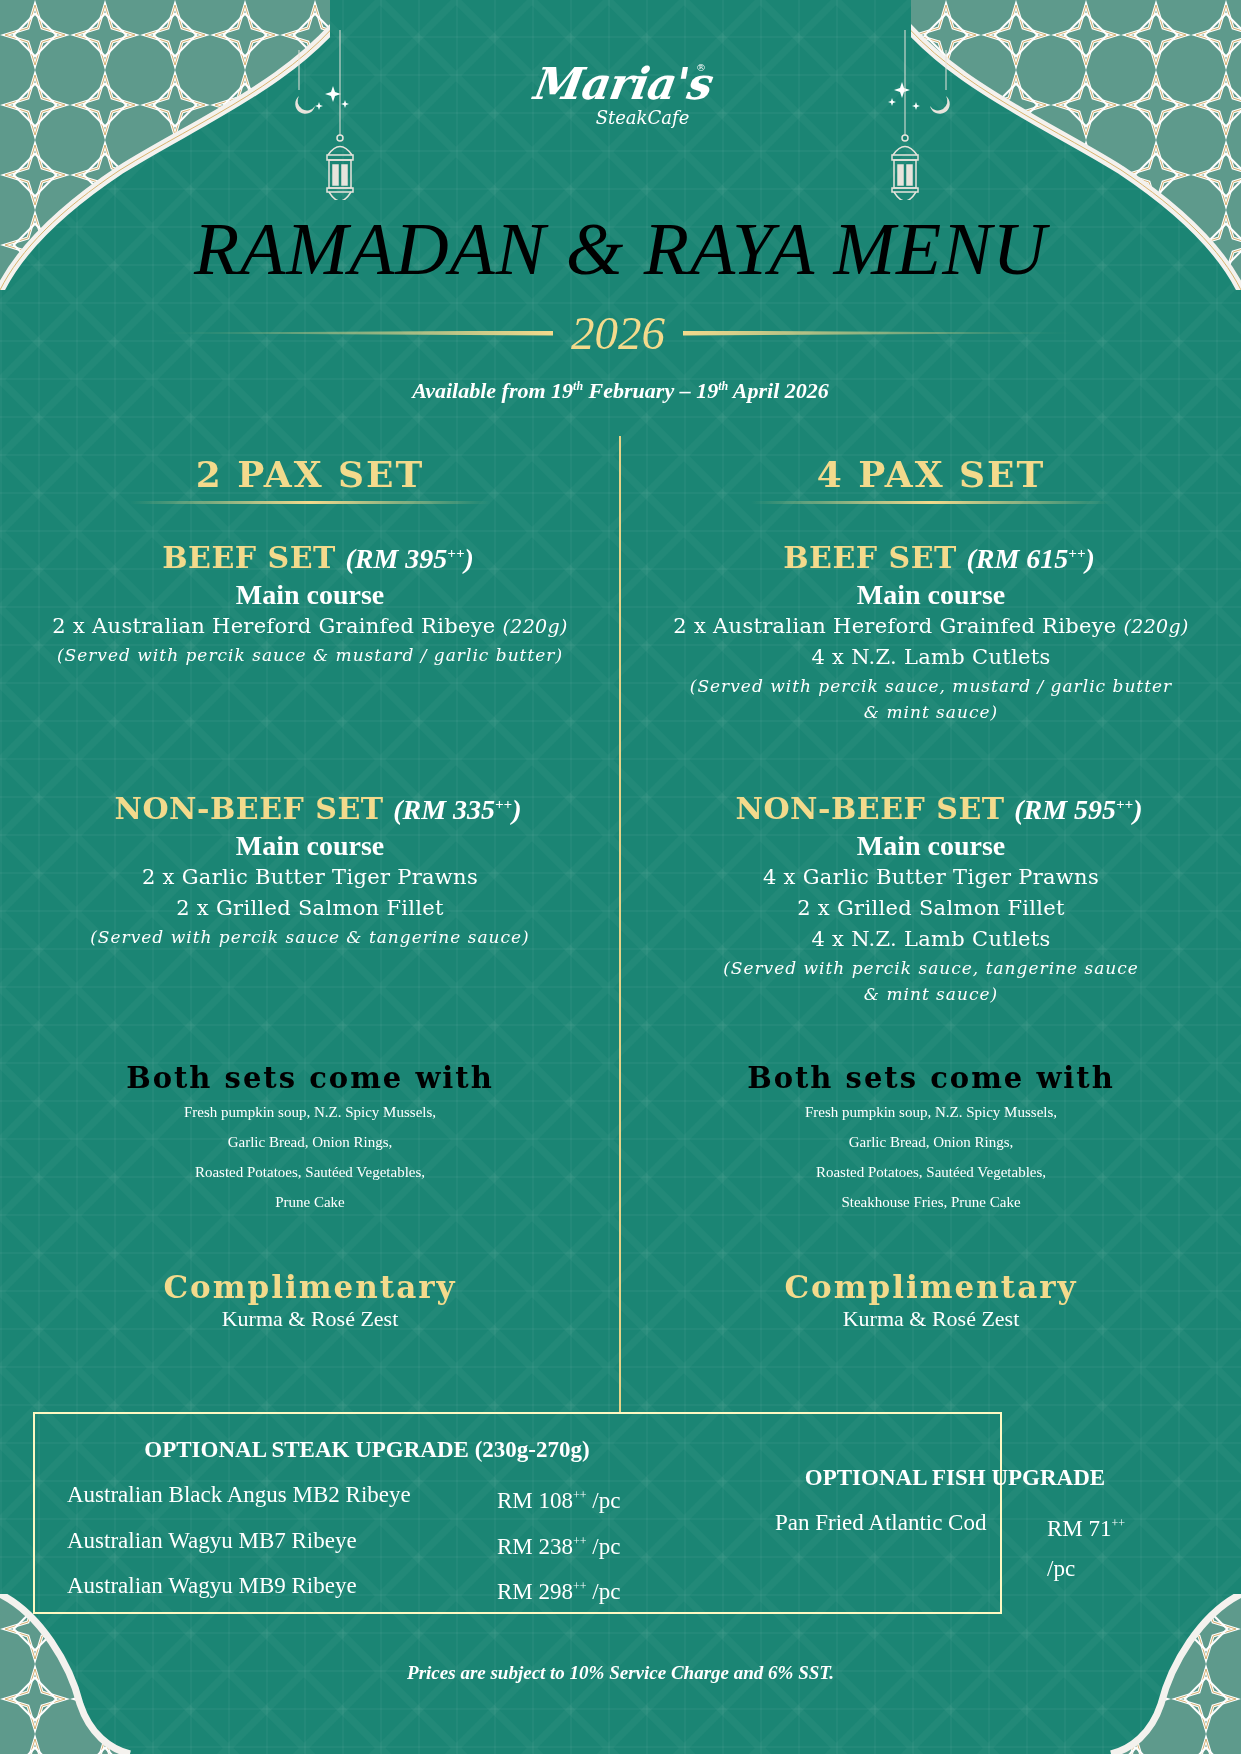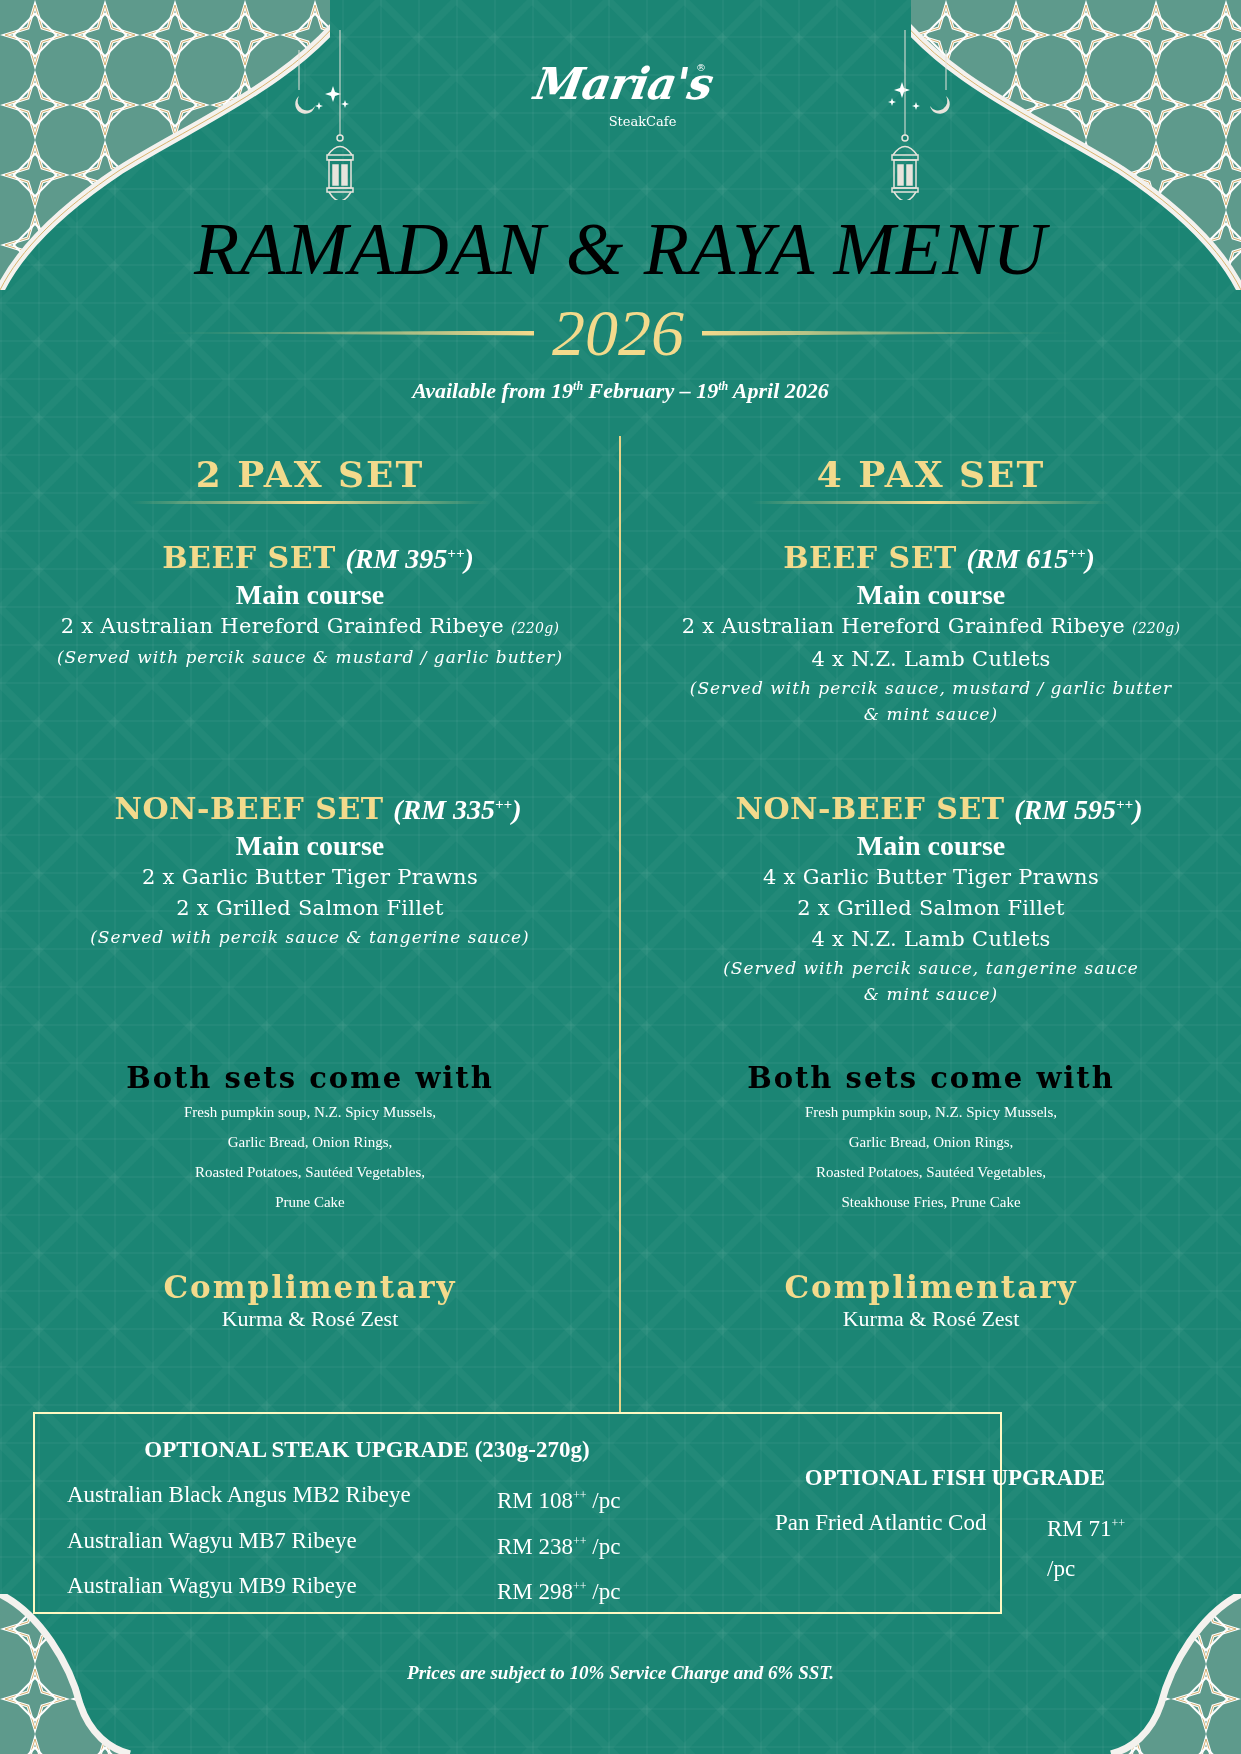--- a/index.html
+++ b/index.html
@@ -28,35 +28,35 @@
   .lantern { position: absolute; }
   .lantern-left { left: 285px; top: 20px; }
   .lantern-right { left: 880px; top: 20px; }
 
   .logo { position: absolute; left: 535px; top: 62px; width: 175px; height: 92px; text-align: center; }
   .logo-script {
     font-family: "DejaVu Serif", serif; font-style: italic; font-weight: bold;
     font-size: 44px; color: #ffffff; line-height: 1; transform: skewX(-10deg);
     letter-spacing: -1px;
   }
-  .logo-sub { font-family: "DejaVu Serif", serif; font-size: 13px; margin-top: 8px; margin-left: 40px; }
+  .logo-sub { font-family: "DejaVu Serif", serif; font-style: italic; font-size: 18px; margin-top: 1px; margin-left: 40px; }
   .logo-reg { position: absolute; right: 4px; top: 0; font-size: 10px; }
 
   .title {
     position: absolute; left: 0; right: 0; top: 212px; text-align: center;
     font-family: "Liberation Serif", serif; font-style: italic;
     font-size: 74px; color: #000000; letter-spacing: 1px; line-height: 1;
   }
   .year-row { position: absolute; left: 160px; right: 165px; top: 298px; height: 70px; display: flex; align-items: center; }
   .year-line { flex: 1; height: 5px; }
   .year-line.left { background: linear-gradient(90deg, rgba(243,218,140,0) 0%, #f3da8c 100%); clip-path: polygon(0 45%, 100% 0, 100% 100%, 0 55%); }
   .year-line.right { background: linear-gradient(90deg, #f3da8c 0%, rgba(243,218,140,0) 100%); clip-path: polygon(0 0, 100% 45%, 100% 55%, 0 100%); }
   .year {
     font-family: "Liberation Serif", serif; font-style: italic;
-    font-size: 66px; color: #f3da8c; padding: 0 18px; line-height: 1;
+    font-size: 47px; color: #f3da8c; padding: 0 18px; line-height: 1;
   }
   .availability {
     position: absolute; left: 0; right: 0; top: 378px; text-align: center;
     font-family: "Liberation Serif", serif; font-style: italic; font-weight: bold;
     font-size: 22px; color: #ffffff;
   }
   .availability sup { font-size: 12px; }
 
   .divider-v { position: absolute; left: 619px; top: 436px; width: 2px; height: 976px; background: #e9d488; }
 
@@ -70,21 +70,21 @@
   }
   .pax-rule { width: 360px; height: 3px; margin: 6px auto 0; background: linear-gradient(90deg, rgba(243,218,140,0) 0%, #f3da8c 50%, rgba(243,218,140,0) 100%); }
 
   .set { position: absolute; left: 0; right: 0; }
   .set-head { font-size: 30px; line-height: 1.1; margin-left: 16px; }
   .set-name { font-family: "DejaVu Serif", serif; font-weight: bold; color: #f3da8c; letter-spacing: 0.5px; }
   .set-price { font-family: "Liberation Serif", serif; font-style: italic; font-weight: bold; color: #ffffff; font-size: 28px; }
   .set-price sup { font-size: 15px; }
   .main-course { font-family: "Liberation Serif", serif; font-weight: bold; font-size: 28px; margin-top: 4px; line-height: 1.15; }
   .item { font-family: "DejaVu Serif", serif; font-size: 21px; line-height: 31px; letter-spacing: 0.3px; }
-  .item .weight { font-style: italic; font-size: 14px; }
+  .item .weight { font-style: italic; font-size: 19px; }
   .note { font-family: "DejaVu Serif", serif; font-style: italic; font-size: 17px; line-height: 26px; letter-spacing: 1px; }
 
   .comes-with-title { font-family: "DejaVu Serif", serif; font-weight: bold; color: #000000; font-size: 29px; letter-spacing: 2px; line-height: 1.1; }
   .comes-with-list { font-family: "Liberation Serif", serif; font-size: 15px; line-height: 30px; margin-top: 2px; }
   .comp-title { font-family: "DejaVu Serif", serif; font-weight: bold; color: #f3da8c; font-size: 31px; letter-spacing: 2px; line-height: 1.1; }
   .comp-items { font-family: "Liberation Serif", serif; font-size: 22px; line-height: 30px; }
 
   .upgrade-box {
     position: absolute; left: 33px; top: 1412px; width: 969px; height: 202px;
     border: 2px solid #fef9c3; box-sizing: border-box;

